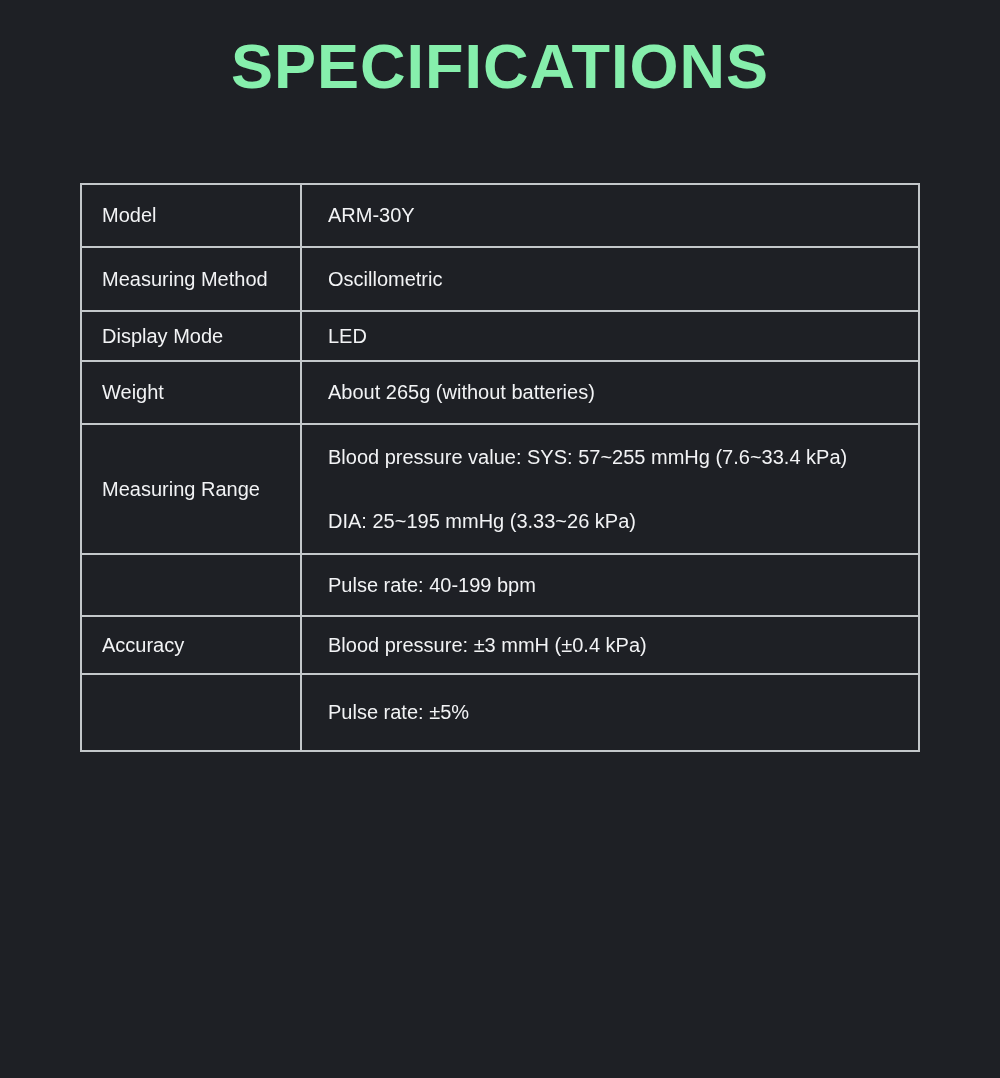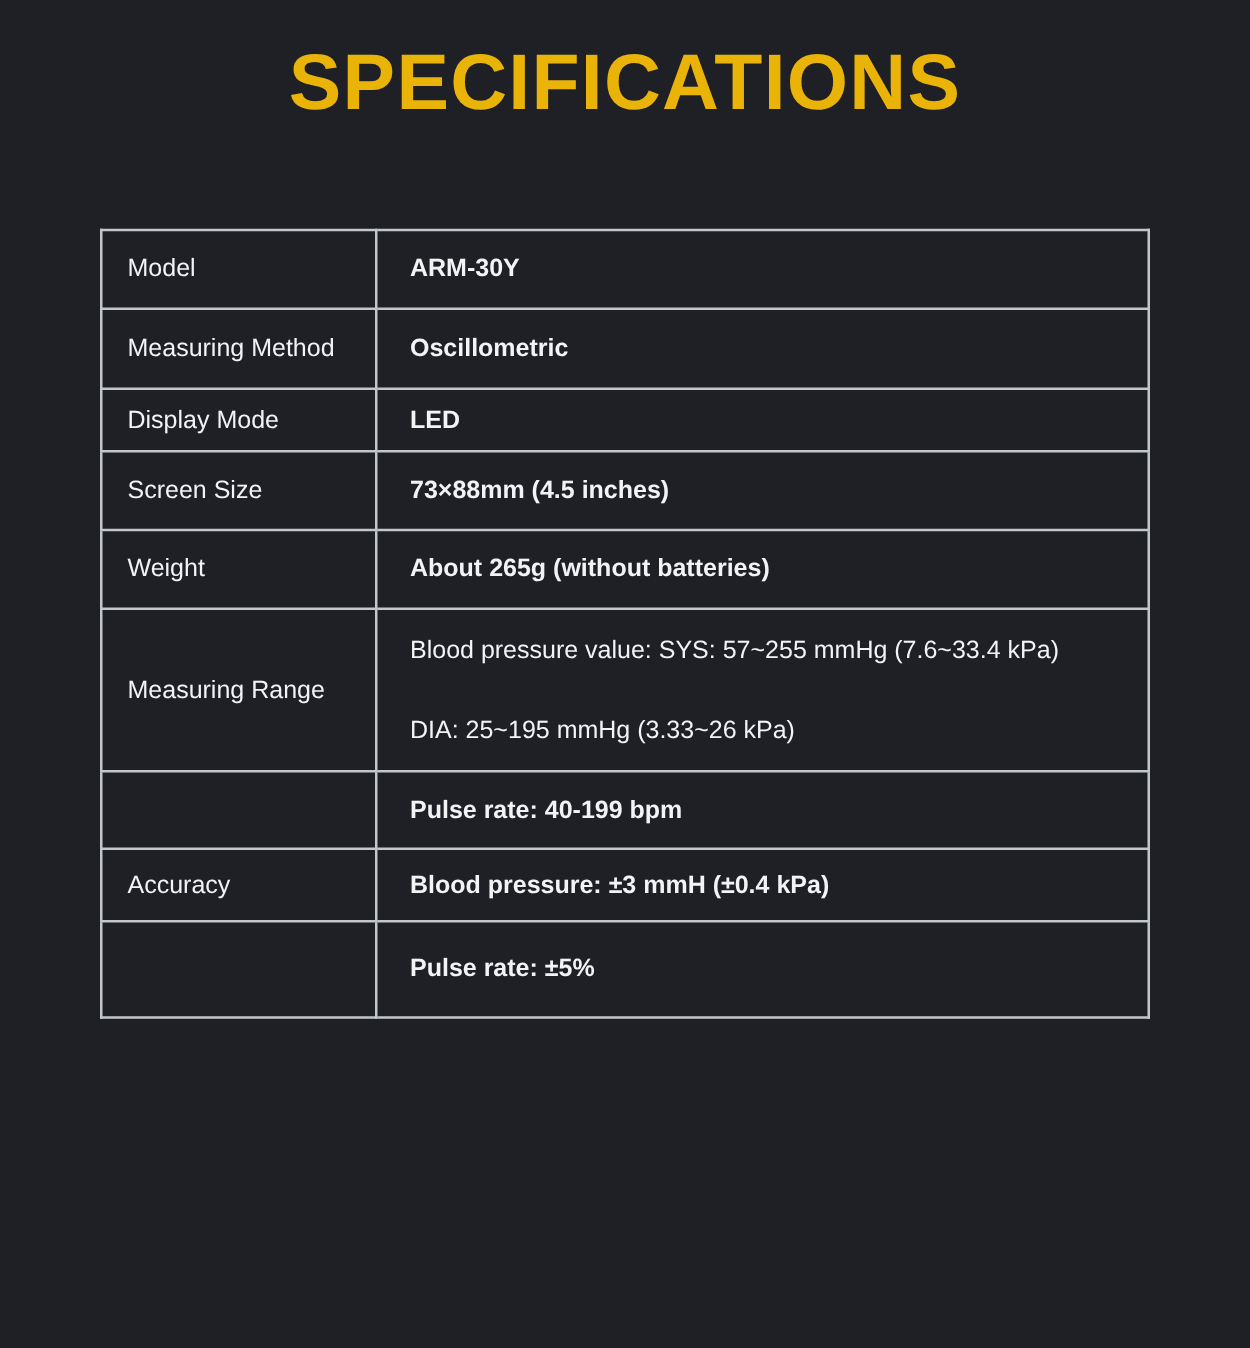--- a/index.html
+++ b/index.html
@@ -13,21 +13,21 @@
     font-family: "Liberation Sans", sans-serif;
     position: relative;
     overflow: hidden;
   }
   .page-title {
     position: absolute;
     top: 30px;
     left: 0;
     width: 1000px;
     text-align: center;
-    color: #eab308;
+    color: #86efac;
     font-size: 63px;
     font-weight: 700;
     letter-spacing: 1px;
     white-space: nowrap;
   }
   table.spec-table {
     position: absolute;
     left: 80px;
     top: 183px;
     width: 838px;
@@ -39,21 +39,20 @@
     color: #f2f3f5;
     font-size: 20px;
     vertical-align: middle;
     overflow: visible;
   }
   .spec-table td.label-cell {
     padding: 0 12px 0 20px;
   }
   .spec-table td.value-cell {
     padding: 0 0 0 26px;
-    font-weight: bold;
   }
   .spec-table td.multiline-cell {
     padding: 0;
     margin-top: 36px;
   }
   .multiline-cell .value-line {
     height: 64px;
     display: flex;
     align-items: center;
     padding-left: 26px;
@@ -91,24 +90,20 @@
       <td class="value-cell">ARM-30Y</td>
     </tr>
     <tr class="r1">
       <td class="label-cell">Measuring Method</td>
       <td class="value-cell">Oscillometric</td>
     </tr>
     <tr class="r2">
       <td class="label-cell">Display Mode</td>
       <td class="value-cell">LED</td>
     </tr>
-    <tr class="r3">
-      <td class="label-cell">Screen Size</td>
-      <td class="value-cell">73×88mm (4.5 inches)</td>
-    </tr>
     <tr class="r5">
       <td class="label-cell">Weight</td>
       <td class="value-cell">About 265g (without batteries)</td>
     </tr>
     <tr class="r6">
       <td class="label-cell">Measuring Range</td>
       <td class="multiline-cell">
         <div class="value-line">Blood pressure value: SYS: 57~255 mmHg (7.6~33.4 kPa)</div>
         <div class="value-line">DIA: 25~195 mmHg (3.33~26 kPa)</div>
       </td>

